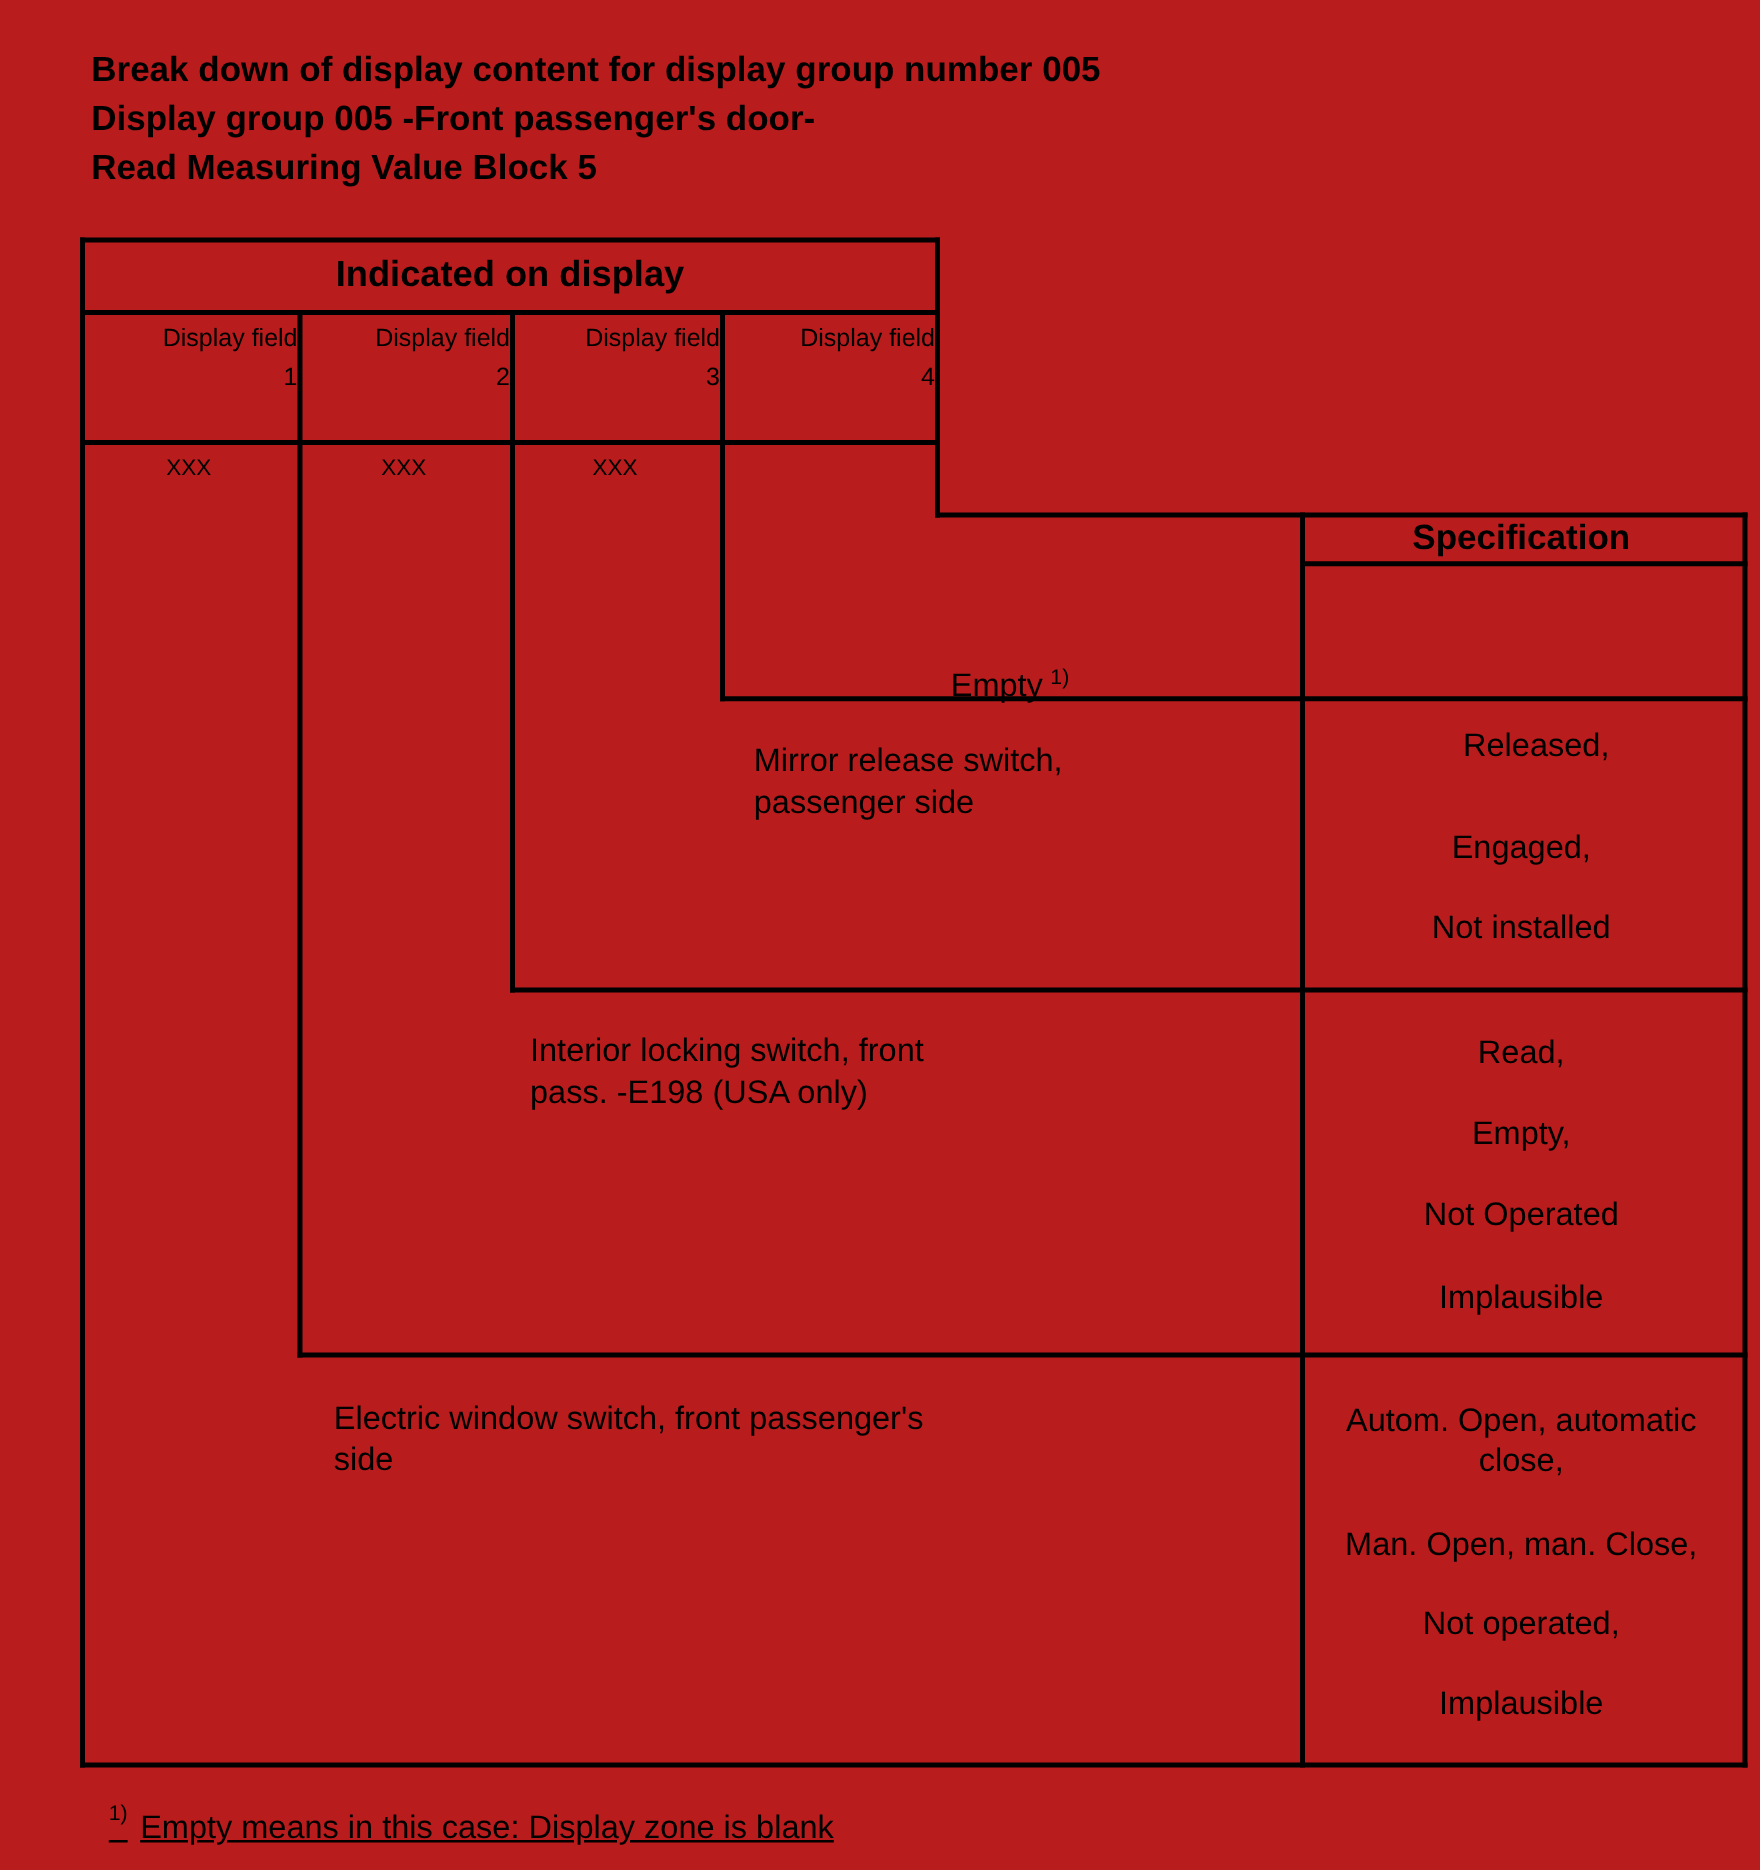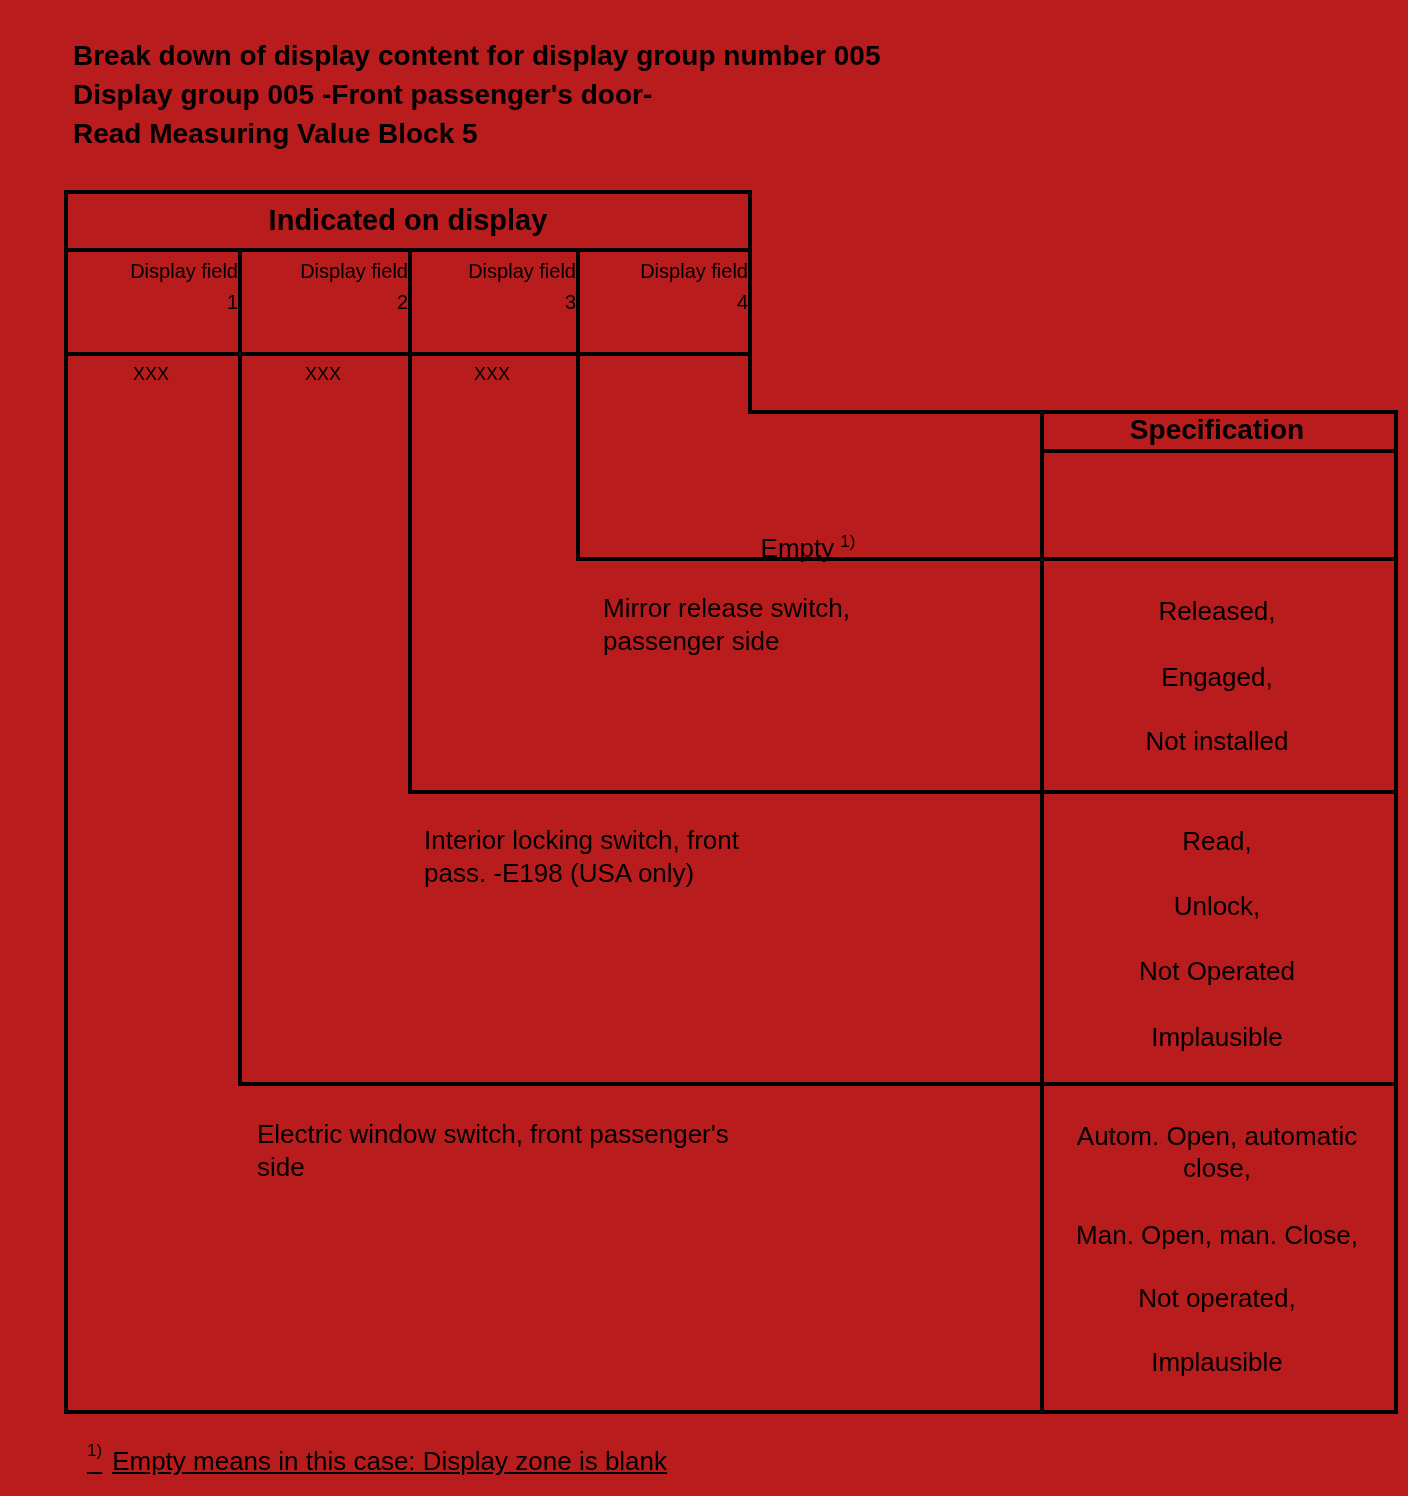--- a/index.html
+++ b/index.html
@@ -89,32 +89,32 @@
   <div class="xxx-cell" style="left:576px;width:172px;"></div>
 
   <div class="spec-header">Specification</div>
 
   <div class="txt center" style="left:576px;top:492px;width:464px;">
     <span>Empty</span><sup class="fn">1)</sup>
   </div>
 
   <div class="txt" style="left:603px;top:592px;">Mirror release switch,
 passenger side</div>
-  <div class="spec-item" style="top:595px;">Released,</div>
+  <div class="spec-item" style="top:580px;padding-left:12px;">Released,</div>
   <div class="spec-item" style="top:661px;">Engaged,</div>
   <div class="spec-item" style="top:725px;">Not installed</div>
 
   <div class="txt" style="left:424px;top:824px;">Interior locking switch, front
 pass. -E198 (USA only)</div>
   <div class="spec-item" style="top:825px;">Read,</div>
-  <div class="spec-item" style="top:890px;">Unlock,</div>
+  <div class="spec-item" style="top:890px;">Empty,</div>
   <div class="spec-item" style="top:955px;">Not Operated</div>
   <div class="spec-item" style="top:1021px;">Implausible</div>
 
-  <div class="txt" style="left:257px;top:1118px;">Electric window switch, front passenger's
+  <div class="txt" style="left:267px;top:1118px;">Electric window switch, front passenger's
 side</div>
   <div class="spec-item" style="top:1120px;padding:0 8px;left:1032px;">Autom. Open, automatic close,</div>
   <div class="spec-item" style="top:1219px;">Man. Open, man. Close,</div>
   <div class="spec-item" style="top:1282px;">Not operated,</div>
   <div class="spec-item" style="top:1346px;">Implausible</div>
 
   <div class="footnote">
     <sup>1)</sup><span>Empty means in this case: Display zone is blank</span>
   </div>
 

